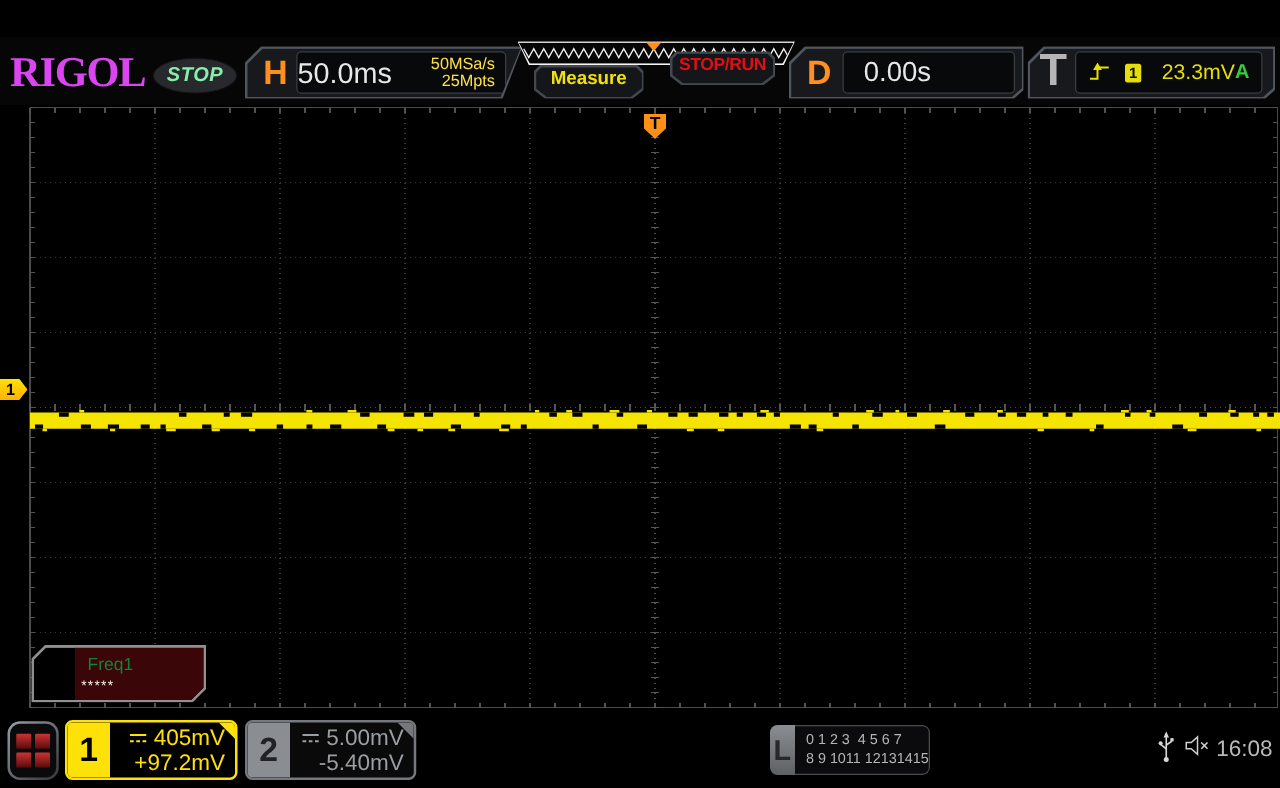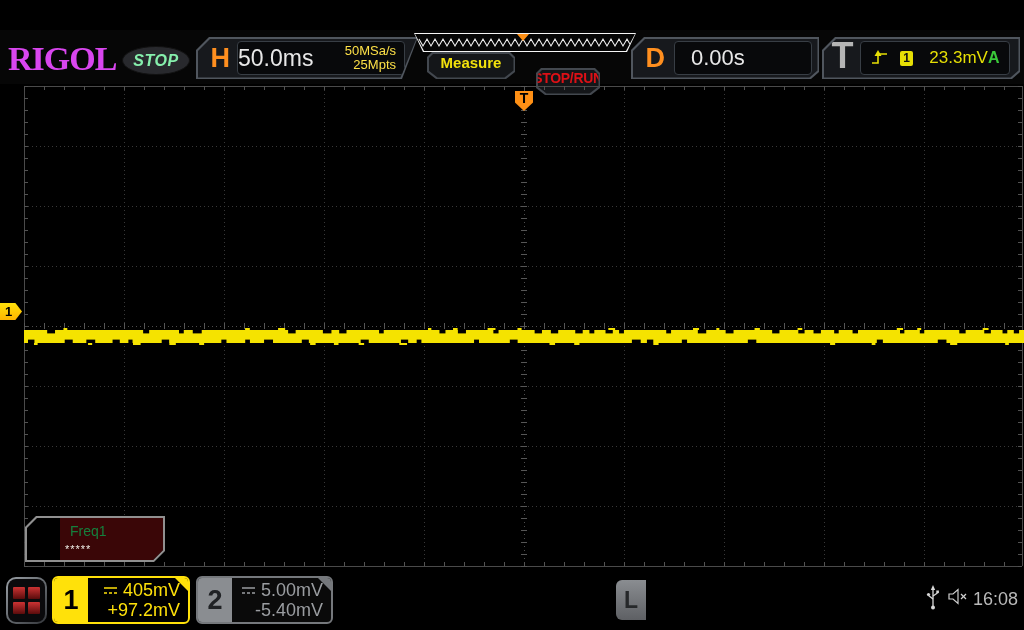--- a/index.html
+++ b/index.html
@@ -50,21 +50,21 @@
   #preview-tri{position:absolute;left:103px;top:1px;width:0;height:0;
            border-left:6px solid transparent;border-right:6px solid transparent;border-top:7px solid #ff9015;}
 
   .tool-btn{height:27px;background:#43484f;display:flex;align-items:center;justify-content:center;
             clip-path:polygon(5px 0,calc(100% - 5px) 0,100% 5px,100% calc(100% - 7px),calc(100% - 9px) 100%,9px 100%,0 calc(100% - 7px),0 5px);}
   .tool-btn-inner{position:absolute;left:1.5px;top:1.5px;right:1.5px;bottom:1.5px;background:#141619;
             clip-path:polygon(5px 0,calc(100% - 5px) 0,100% 5px,100% calc(100% - 7px),calc(100% - 9px) 100%,9px 100%,0 calc(100% - 7px),0 5px);
             display:flex;align-items:flex-start;justify-content:center;}
   #measure-btn{left:427px;top:52px;width:88px;}
   #measure-btn span{color:#f2e10c;font-weight:bold;font-size:15px;}
-  #stoprun-btn{left:536px;top:68px;width:64px;}
+  #stoprun-btn{left:536px;top:41px;width:84px;}
   #stoprun-btn span{color:#dd1016;font-weight:bold;font-size:14px;letter-spacing:-.3px;}
 
   
   #graticule{left:0;top:84px;}
 
   #trig-marker{left:515px;top:91px;width:18px;height:20px;background:#ff9015;
      clip-path:polygon(0 0,100% 0,100% 58%,50% 100%,0 58%);
      color:#000;font-weight:bold;font-size:14px;text-align:center;line-height:15px;}
   #ch1-marker{left:0;top:303px;width:22px;height:17px;background:linear-gradient(#ffe10a,#ffb400);
      clip-path:polygon(0 0,70% 0,100% 50%,70% 100%,0 100%);
@@ -612,20 +612,24 @@
         </svg>
         <span>5.00mV</span>
       </div>
       <div class="ch-row2">-5.40mV</div>
     </div>
     <div class="corner"></div>
   </div>
 
   <div class="abs" id="la-box">
     <div id="la-badge">L</div>
+    <div id="la-digits">
+      <div>0 1 2 3  4 5 6 7</div>
+      <div>8 9 1011 12131415</div>
+    </div>
   </div>
 
   <svg class="abs" id="usb-icon" width="14" height="26">
     <line x1="7" y1="4" x2="7" y2="21" stroke="#d8d8d8" stroke-width="1.3"></line>
     <polygon points="7,0 4.8,5 9.2,5" fill="#d8d8d8"></polygon>
     <circle cx="7" cy="22.5" r="2" fill="#d8d8d8"></circle>
     <line x1="7" y1="14" x2="2.5" y2="10.5" stroke="#d8d8d8" stroke-width="1.3"></line>
     <circle cx="2.5" cy="9.5" r="1.6" fill="#d8d8d8"></circle>
     <line x1="7" y1="11" x2="11.5" y2="8" stroke="#d8d8d8" stroke-width="1.3"></line>
     <rect x="10.3" y="5.5" width="2.6" height="2.6" fill="#d8d8d8"></rect>

